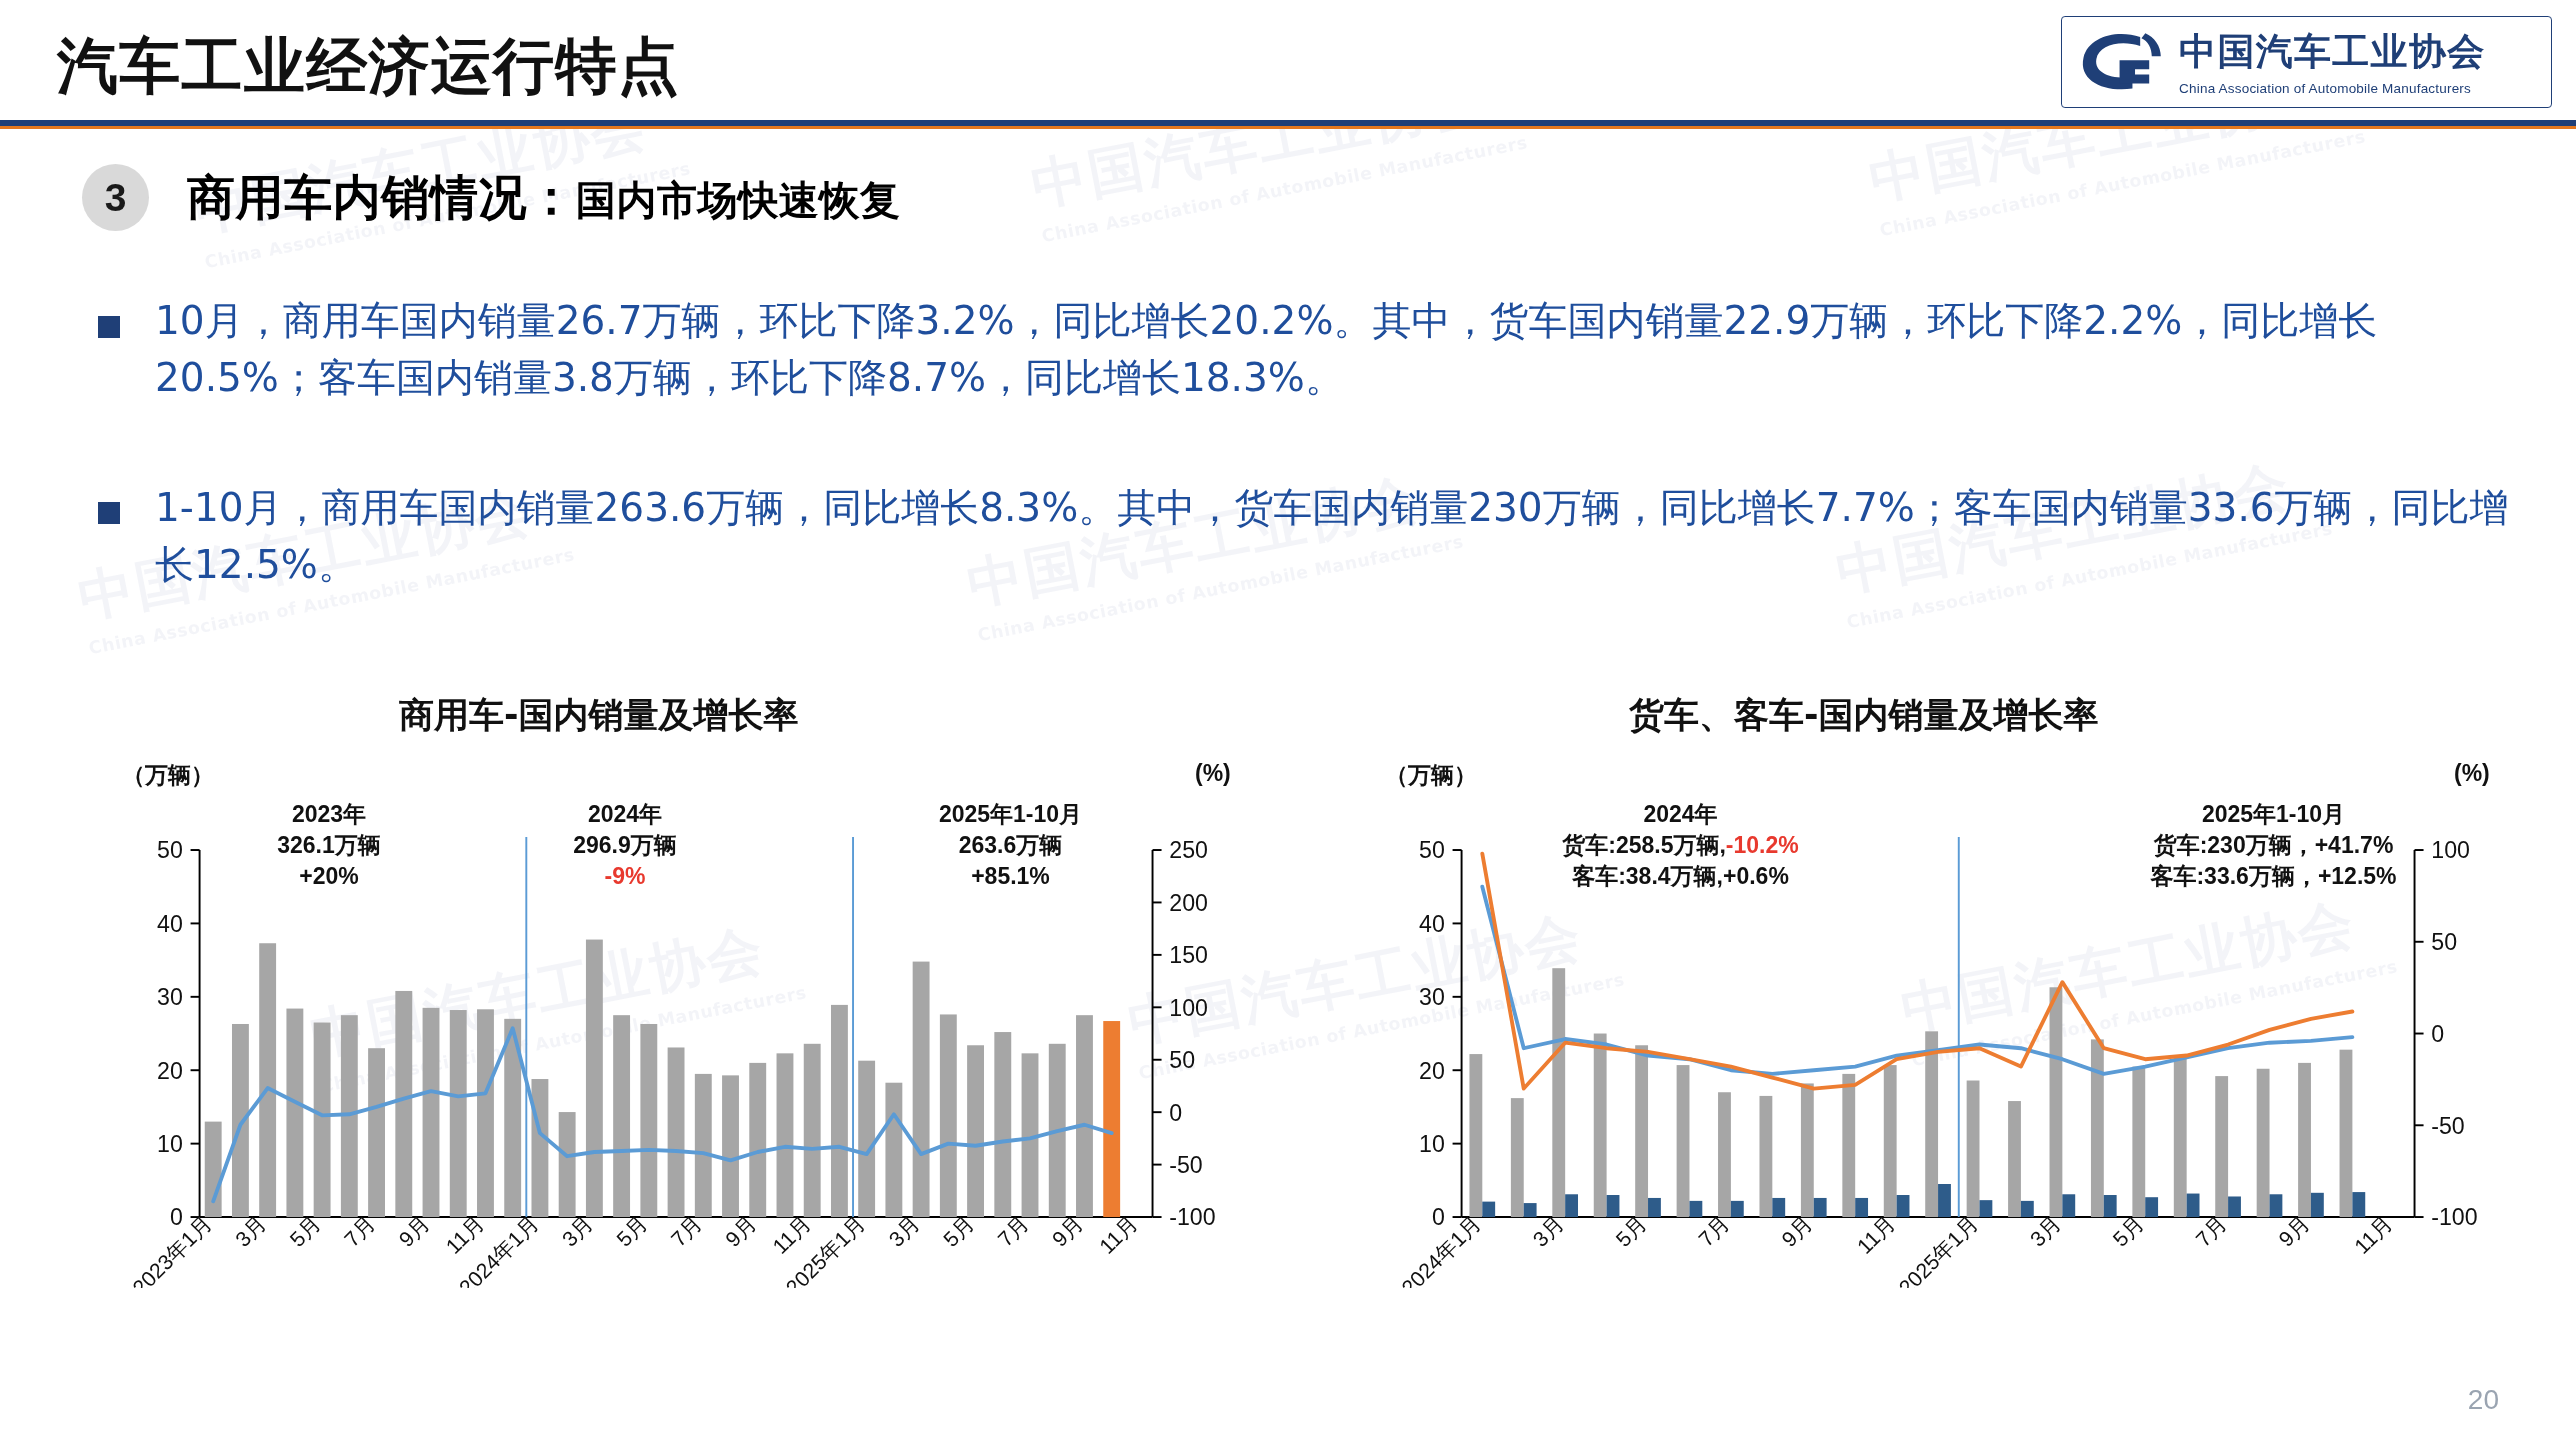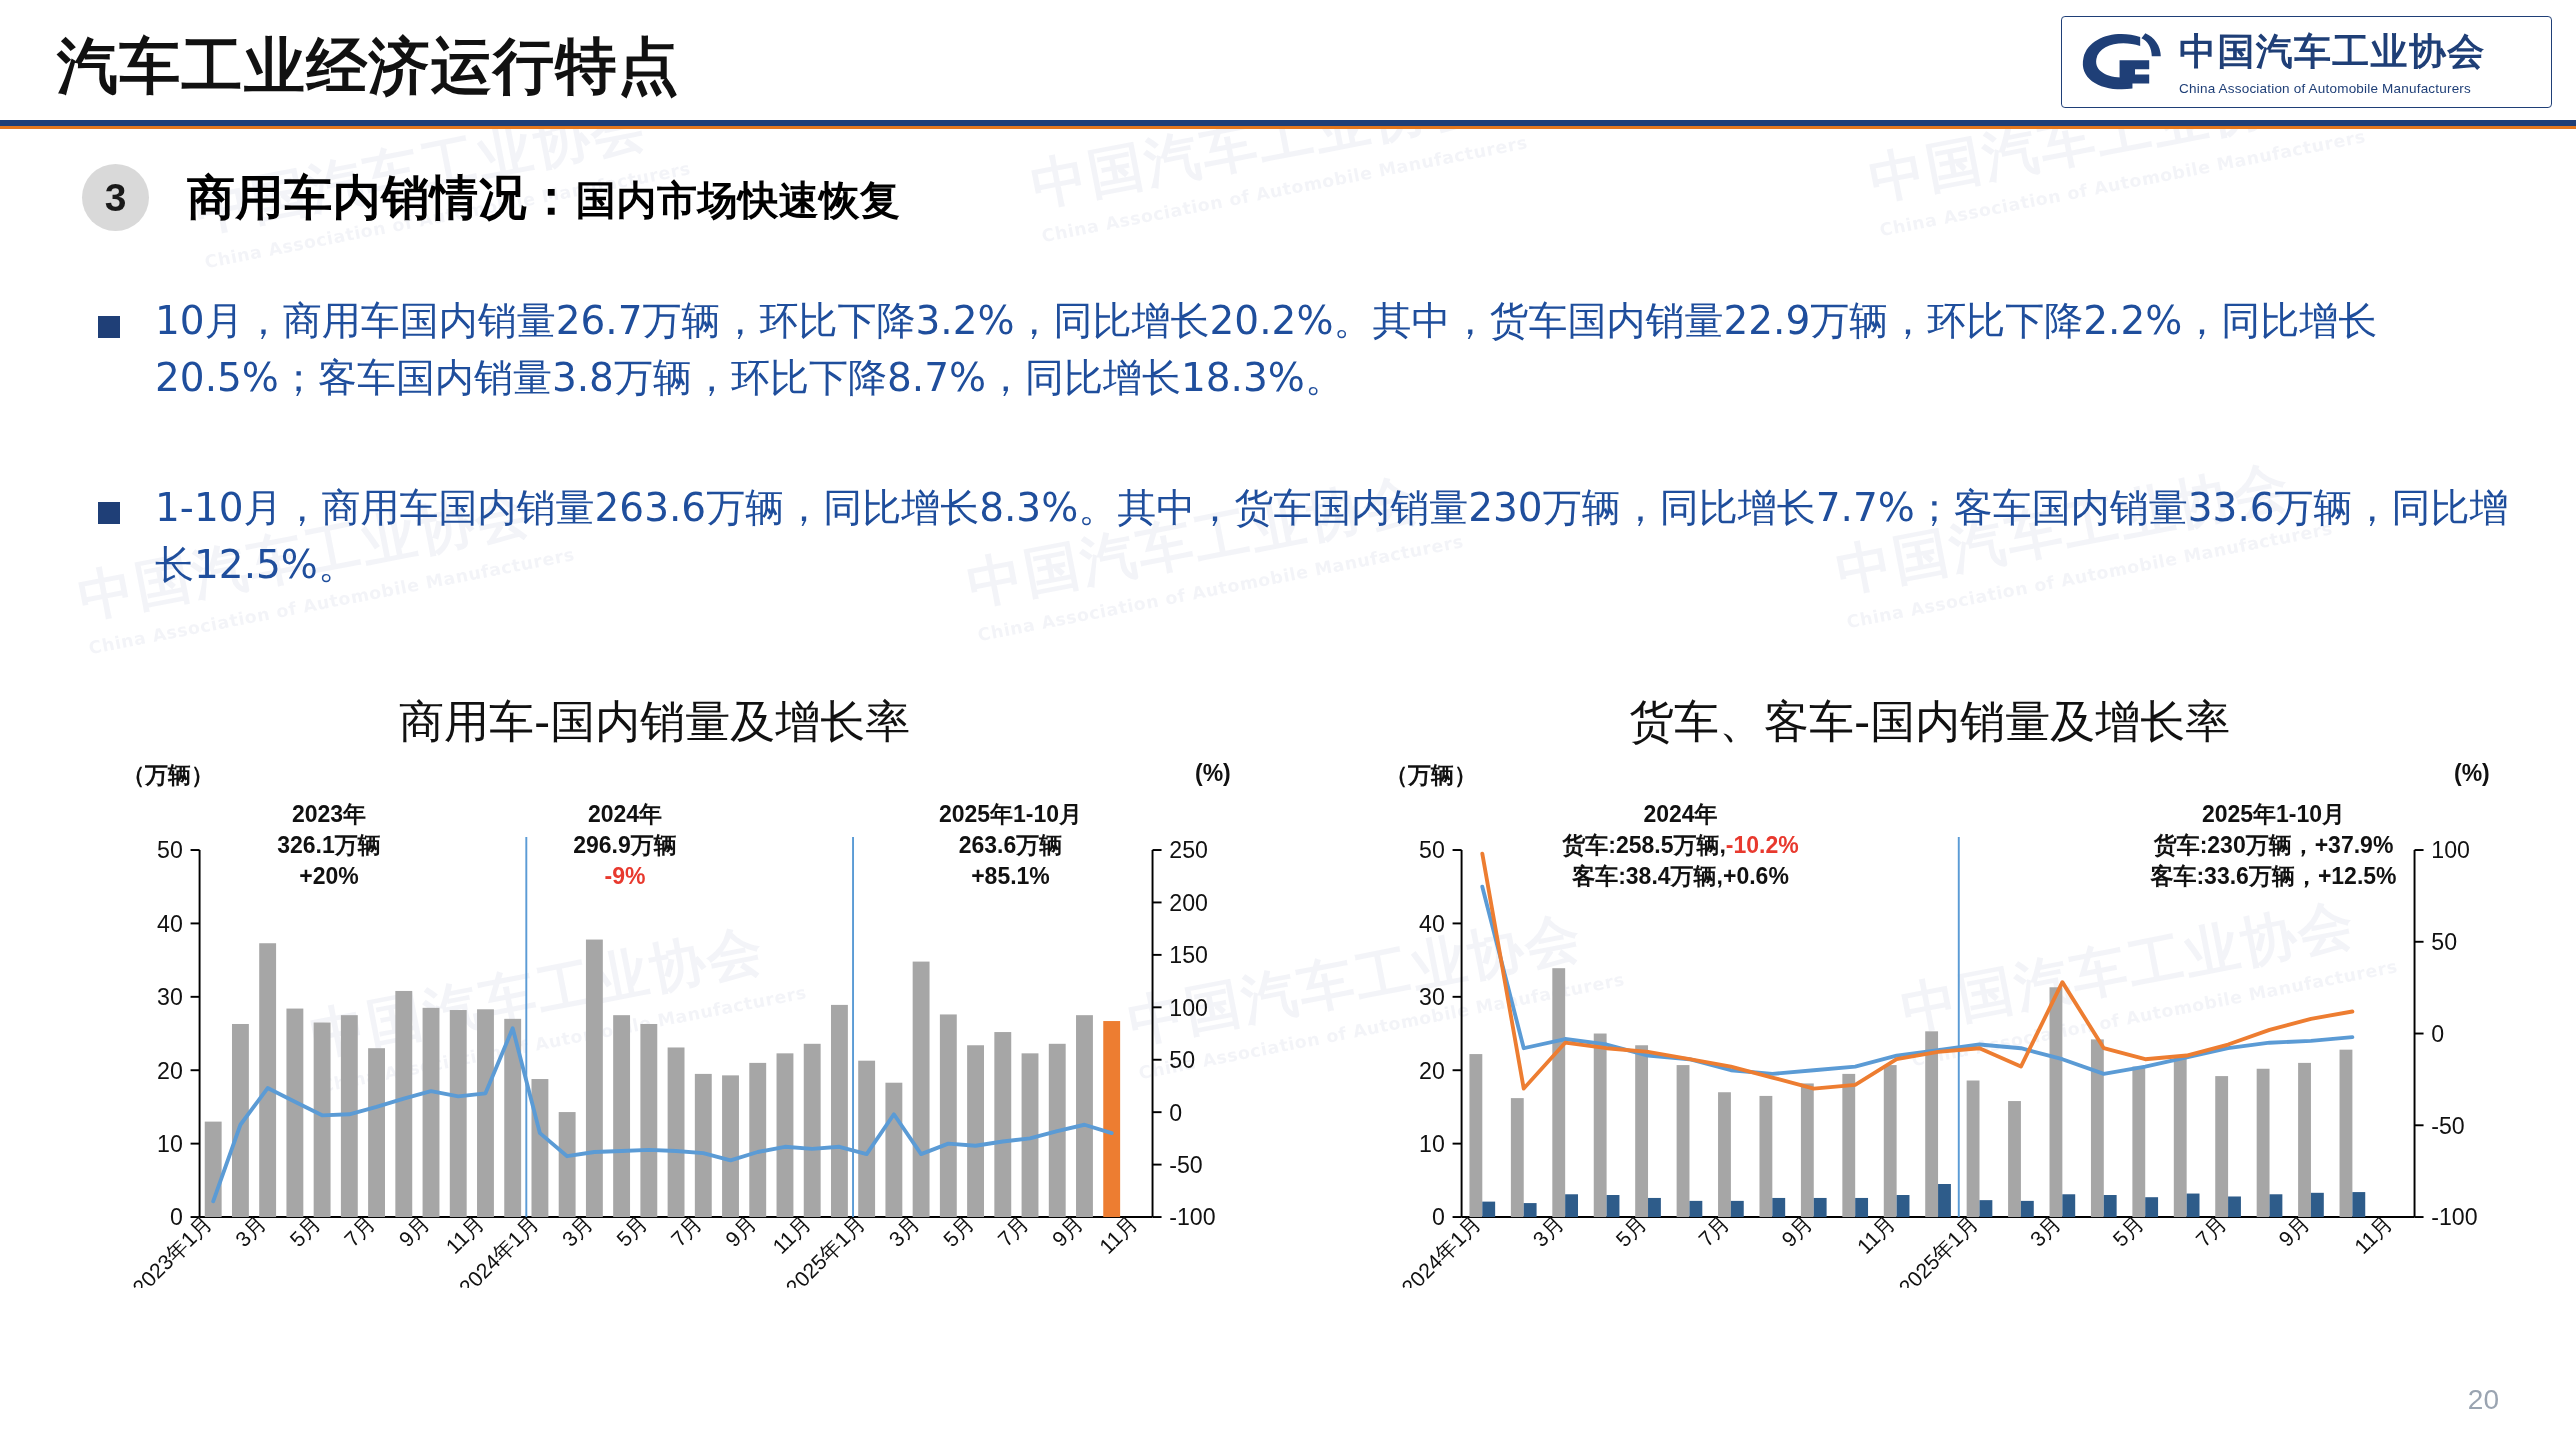--- a/index.html
+++ b/index.html
@@ -69,21 +69,21 @@
   
   .wm{
     position:absolute;color:rgba(31,63,119,0.055);pointer-events:none;
     font-family:"DejaVu Sans","Liberation Sans",sans-serif;
     transform:rotate(-11deg);white-space:nowrap;font-weight:bold;
   }
   .wm .l1{font-size:55px;letter-spacing:2.6px;}
   .wm .l2{font-size:17.4px;letter-spacing:0.6px;margin-top:2.6px;}
   
   .chart-title{
-    position:absolute;font-size:45px;font-weight:normal;color:#111;
+    position:absolute;font-size:35px;font-weight:bold;color:#111;
     font-family:"DejaVu Sans","Liberation Sans",sans-serif;white-space:nowrap;
   }
   .axis-unit{
     position:absolute;font-size:23px;font-weight:bold;color:#111;white-space:nowrap;
   }
   .ann{
     position:absolute;font-size:23px;font-weight:bold;color:#111;text-align:center;
     line-height:1.35;white-space:nowrap;
   }
   .ann .neg{color:#e8392e;}
@@ -273,21 +273,21 @@
 <div class="axis-unit" style="left:1385px;top:760px;">（万辆）</div>
 <div class="axis-unit" style="left:2454px;top:760px;">(%)</div>
 
 <div class="ann" style="left:1436px;top:799px;width:489px;">
   <div>2024年</div>
   <div><span><span>货车:258.5万辆,</span><span class="neg">-10.2%</span></span></div>
   <div>客车:38.4万辆,+0.6%</div>
 </div>
 <div class="ann" style="left:2029px;top:799px;width:489px;">
   <div>2025年1-10月</div>
-  <div>货车:230万辆，+37.9%</div>
+  <div>货车:230万辆，+41.7%</div>
   <div>客车:33.6万辆，+12.5%</div>
 </div>
 
 <div class="plot" id="chart2" style="left:1365px;top:837px;width:1159px;height:451px;"><svg width="1159" height="451" viewBox="0 0 1800 700">
       <line x1="150" y1="20" x2="150" y2="590" stroke="#000" stroke-width="3"></line>
       <line x1="1630" y1="20" x2="1630" y2="590" stroke="#000" stroke-width="3"></line>
       <line x1="150" y1="590" x2="1630" y2="590" stroke="#000" stroke-width="3"></line>
       <line x1="136" y1="590" x2="150" y2="590" stroke="#000" stroke-width="3"></line>
       <text x="124" y="603" text-anchor="end" font-size="36" fill="#111" font-family="&quot;Liberation Sans&quot;,sans-serif">0</text>
       <line x1="136" y1="476" x2="150" y2="476" stroke="#000" stroke-width="3"></line>

